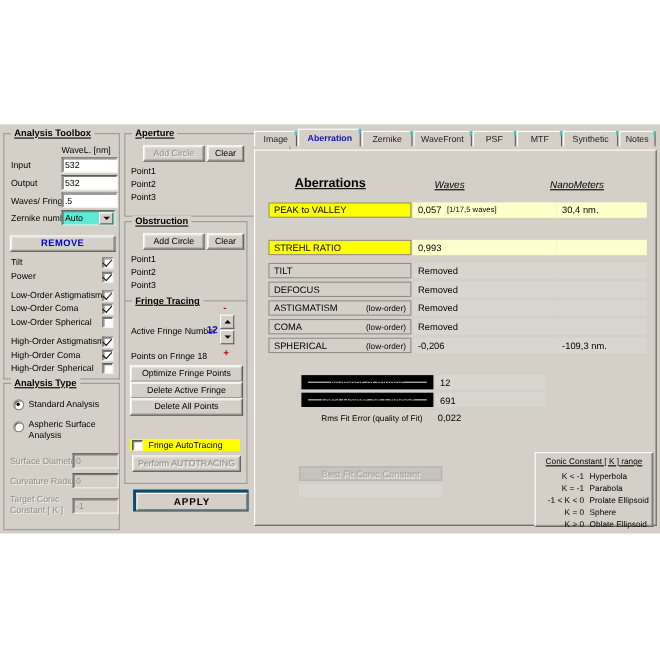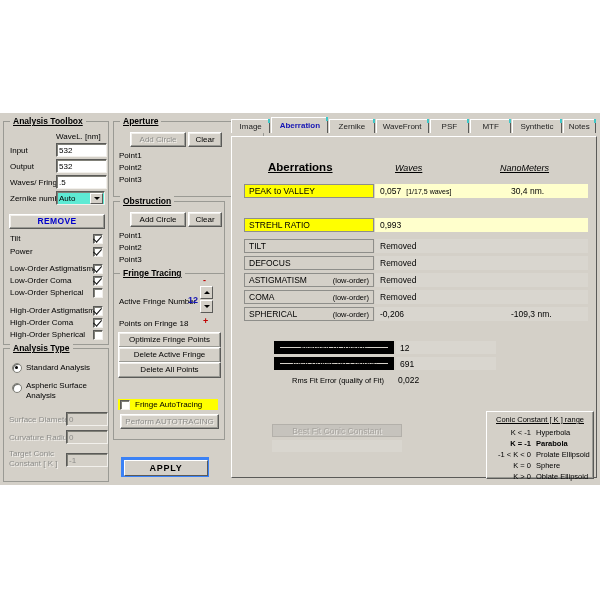--- a/index.html
+++ b/index.html
@@ -127,23 +127,23 @@
 
   
   #toolbox { left: 3px; top: 8px; width: 104px; height: 222px; }
   #anatype { left: 3px; top: 235px; width: 104px; height: 132px; }
   #aperture { left: 113px; top: 8px; width: 110px; height: 74px; padding-left: 39px; }
   #obstruction { left: 113px; top: 88px; width: 110px; height: 74px; }
   #fringetrace { left: 113px; top: 160px; width: 110px; height: 165px; }
 
   .apply-wrap {
     position: absolute;
-    left: 121px; top: 344px;
-    width: 88px; height: 20px;
-    background: #3b82f6;
+    left: 121px; top: 332px;
+    width: 105px; height: 20px;
+    background: #0c4a6e;
     padding: 3px;
     box-sizing: border-box;
   }
   .apply-btn {
     width: 100%; height: 100%;
     background: #d4d0c8;
     border: 1px solid #ffffff;
     border-right-color: #5a5a58;
     border-bottom-color: #5a5a58;
     display: flex; align-items: center; justify-content: center;
@@ -588,21 +588,21 @@
 
       <div class="bfc-btn">Best Fit Conic Constant</div>
       <div class="bfc-field"></div>
 
       <div id="conicbox">
         <div class="ct">Conic Constant [ K ]  range</div>
         <div class="conic-row" style="top:16px;">
           <span class="conic-k">K &lt; -1</span>
           <span class="conic-d">Hyperbola</span>
         </div>
-        <div class="conic-row" style="top:27px;font-weight:bold;">
+        <div class="conic-row" style="top:27px;">
           <span class="conic-k">K = -1</span>
           <span class="conic-d">Parabola</span>
         </div>
         <div class="conic-row" style="top:38px;">
           <span class="conic-k">-1 &lt; K &lt; 0</span>
           <span class="conic-d">Prolate Ellipsoid</span>
         </div>
         <div class="conic-row" style="top:49px;">
           <span class="conic-k">K =  0</span>
           <span class="conic-d">Sphere</span>

